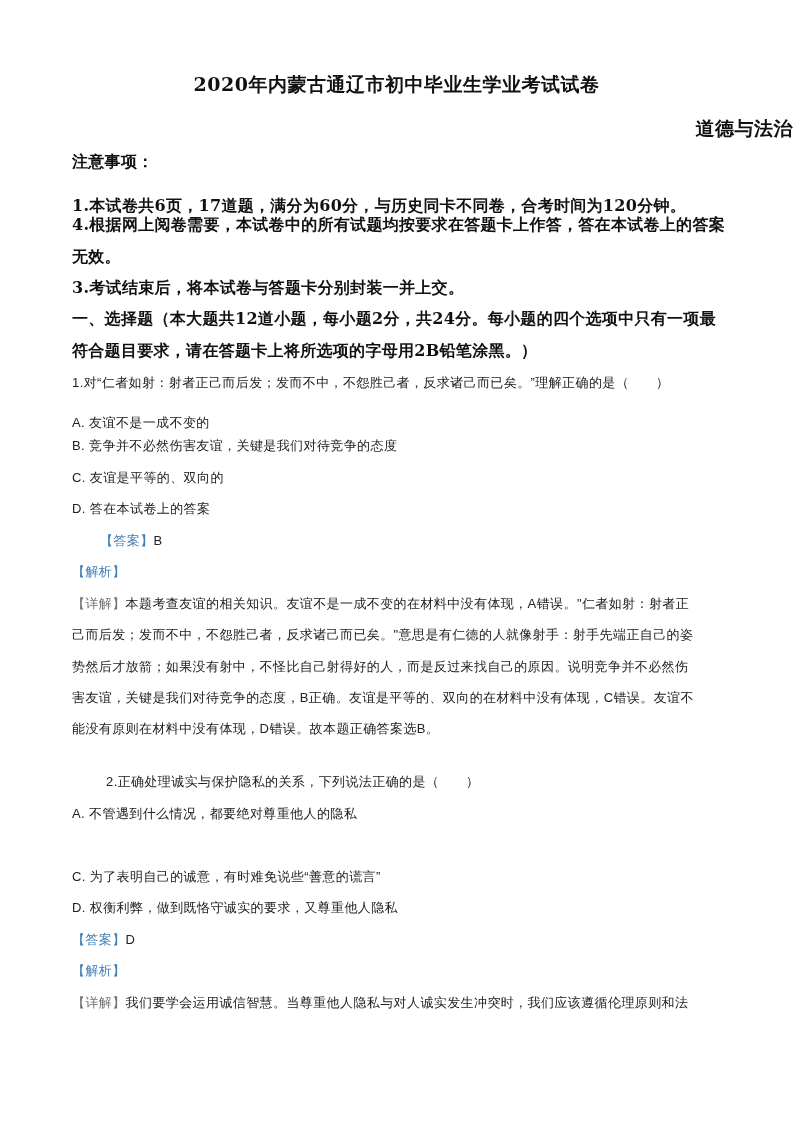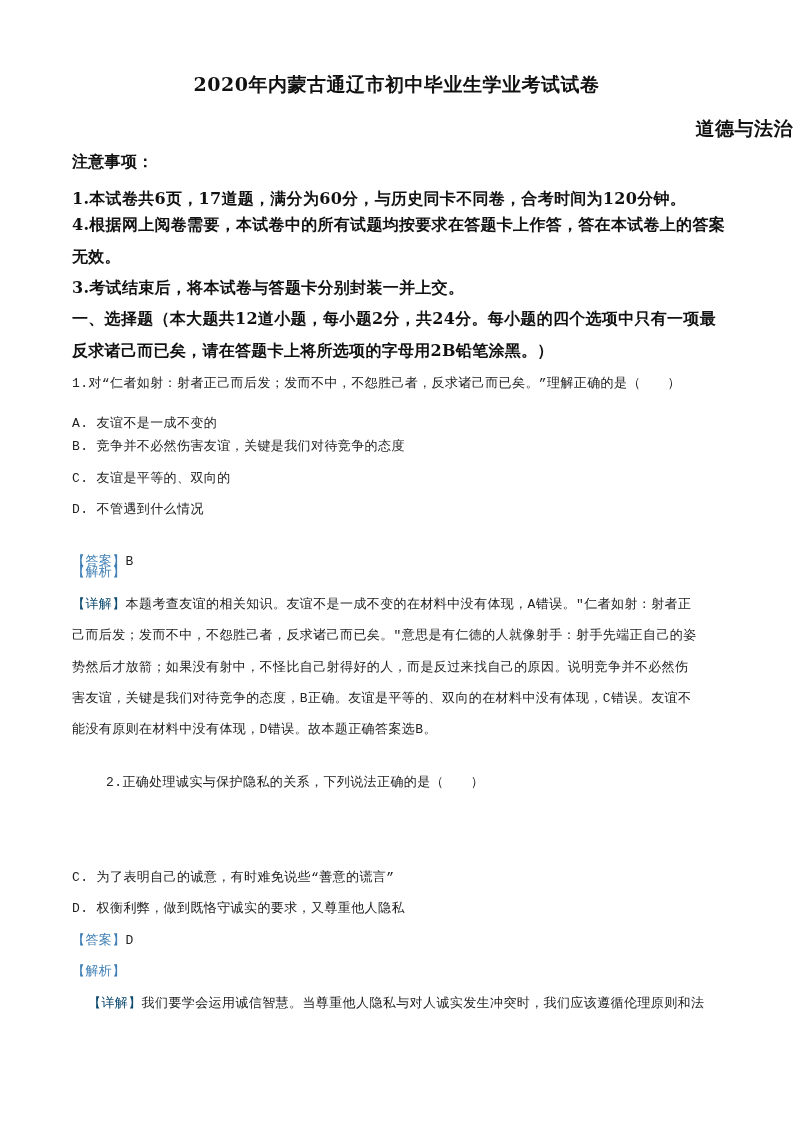--- a/index.html
+++ b/index.html
@@ -3,68 +3,69 @@
 <meta charset="utf-8">
 <style>
   html, body { margin: 0; padding: 0; background: #ffffff; }
   body { width: 793px; height: 1122px; position: relative; overflow: hidden;
          font-family: "DejaVu Serif", "Liberation Serif", serif; color: #111; }
   .page { position: absolute; left: 0; top: 0; width: 793px; height: 1122px; background: #fff; }
   .title { position: absolute; left: 0; width: 793px; text-align: center; font-weight: bold;
            font-size: 19px; letter-spacing: 0.5px; color: #111; white-space: nowrap; }
   .line { position: absolute; left: 72px; white-space: nowrap; }
   .bold { font-weight: bold; font-size: 16px; letter-spacing: 0.3px; }
-  .reg { font-family: Liberation Mono, monospace; font-size: 13px; color: #222; letter-spacing: 0.4px; }
+  .reg { font-family: Liberation Sans, sans-serif; font-size: 13px; color: #222; letter-spacing: 0.4px; }
   .lbl { color: #3f7fb5; }
-  .lbl-d { color: #0c4a6e; }
+  .lbl-d { color: #737373; }
 </style>
 </head>
 <body>
 
 <div class="page">
 
   <div class="title" style="top:72px;">2020年内蒙古通辽市初中毕业生学业考试试卷</div>
   <div class="title" style="top:116px;text-align:right;">道德与法治</div>
 
   <div class="line bold" style="top:152px;">注意事项：</div>
-  <div class="line bold" style="top:189px;">1.本试卷共6页，17道题，满分为60分，与历史同卡不同卷，合考时间为120分钟。</div>
+  <div class="line bold" style="top:196px;">1.本试卷共6页，17道题，满分为60分，与历史同卡不同卷，合考时间为120分钟。</div>
   <div class="line bold" style="top:215px;">4.根据网上阅卷需要，本试卷中的所有试题均按要求在答题卡上作答，答在本试卷上的答案</div>
   <div class="line bold" style="top:247px;">无效。</div>
   <div class="line bold" style="top:278px;text-align:center;">3.考试结束后，将本试卷与答题卡分别封装一并上交。</div>
 
   <div class="line bold" style="top:309px;">一、选择题（本大题共12道小题，每小题2分，共24分。每小题的四个选项中只有一项最</div>
-  <div class="line bold" style="top:341px;">反求诸己而已矣，请在答题卡上将所选项的字母用2B铅笔涂黑。）</div>
+  <div class="line bold" style="top:341px;">符合题目要求，请在答题卡上将所选项的字母用2B铅笔涂黑。）</div>
 
   <div class="line reg" style="top:374px;">1.对“仁者如射：射者正己而后发；发而不中，不怨胜己者，反求诸己而已矣。”理解正确的是（　　）</div>
   <div class="line reg" style="top:414px;">A.  友谊不是一成不变的</div>
   <div class="line reg" style="top:437px;">B.  竞争并不必然伤害友谊，关键是我们对待竞争的态度</div>
   <div class="line reg" style="top:469px;">C.  友谊是平等的、双向的</div>
-  <div class="line reg" style="top:500px;">D.  不管遇到什么情况</div>
+  <div class="line reg" style="top:500px;">D.  答在本试卷上的答案</div>
 
-  <div class="line reg" style="top:552px;">
+  <div class="line reg" style="top:532px;margin-left:28px;">
     <span class="lbl">【答案】</span><span>B</span>
   </div>
   <div class="line reg" style="top:563px;">
     <span class="lbl">【解析】</span>
   </div>
   <div class="line reg" style="top:595px;">
     <span class="lbl-d">【详解】</span><span>本题考查友谊的相关知识。友谊不是一成不变的在材料中没有体现，A错误。"仁者如射：射者正</span>
   </div>
   <div class="line reg" style="top:626px;">己而后发；发而不中，不怨胜己者，反求诸己而已矣。"意思是有仁德的人就像射手：射手先端正自己的姿</div>
   <div class="line reg" style="top:689px;">害友谊，关键是我们对待竞争的态度，B正确。友谊是平等的、双向的在材料中没有体现，C错误。友谊不</div>
   <div class="line reg" style="top:658px;">势然后才放箭；如果没有射中，不怪比自己射得好的人，而是反过来找自己的原因。说明竞争并不必然伤</div>
   <div class="line reg" style="top:720px;">能没有原则在材料中没有体现，D错误。故本题正确答案选B。</div>
 
   <div class="line reg" style="top:773px;margin-left:34px;">2.正确处理诚实与保护隐私的关系，下列说法正确的是（　　）</div>
+  <div class="line reg" style="top:805px;">A.  不管遇到什么情况，都要绝对尊重他人的隐私</div>
   <div class="line reg" style="top:868px;">C.  为了表明自己的诚意，有时难免说些“善意的谎言”</div>
   <div class="line reg" style="top:899px;">D.  权衡利弊，做到既恪守诚实的要求，又尊重他人隐私</div>
 
   <div class="line reg" style="top:931px;">
     <span class="lbl">【答案】</span><span>D</span>
   </div>
   <div class="line reg" style="top:962px;">
     <span class="lbl">【解析】</span>
   </div>
-  <div class="line reg" style="top:994px;margin-left:16px;">
+  <div class="line reg" style="top:994px;">
     <span class="lbl-d">【详解】</span><span>我们要学会运用诚信智慧。当尊重他人隐私与对人诚实发生冲突时，我们应该遵循伦理原则和法</span>
   </div>
 
 </div>
 
 </body></html>

